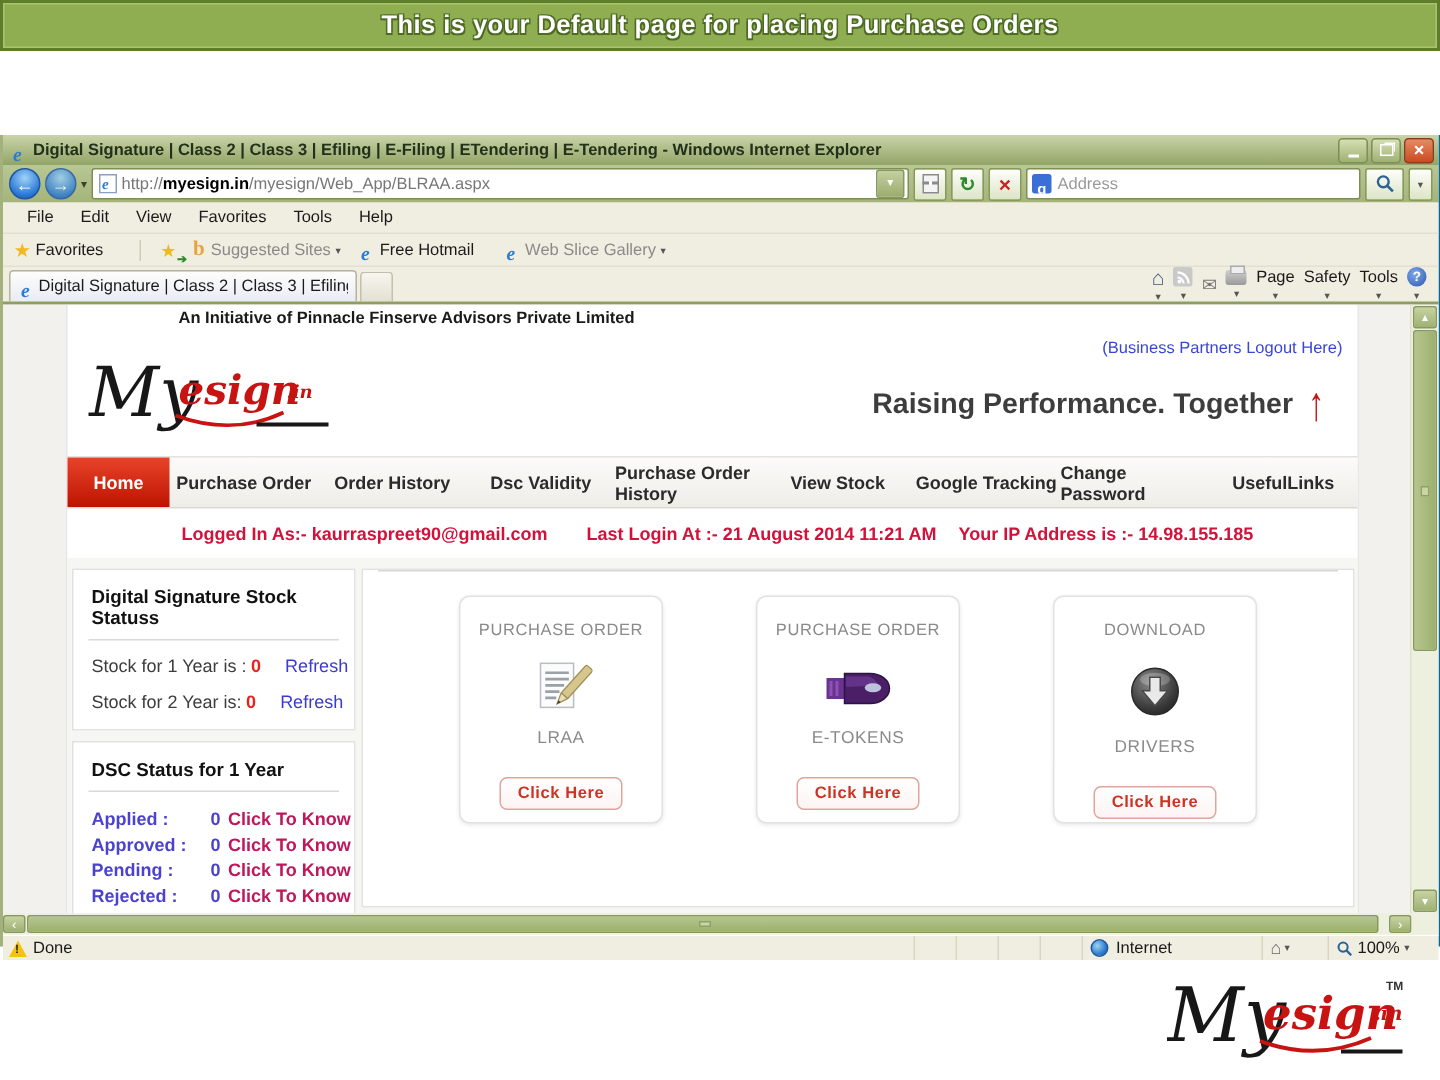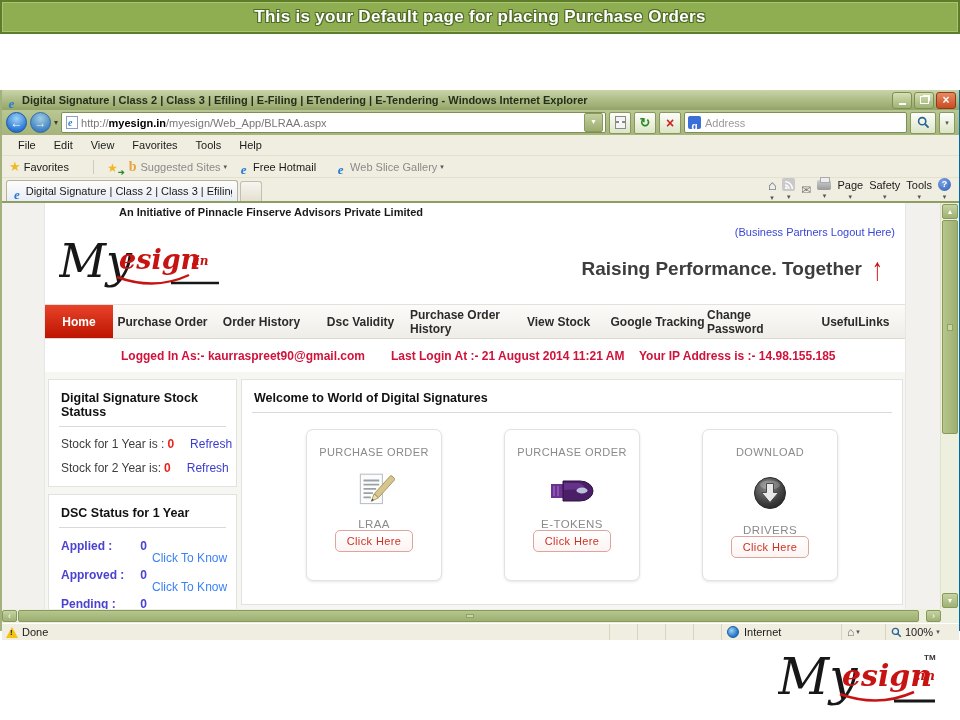--- a/index.html
+++ b/index.html
@@ -125,31 +125,31 @@
   .p-title{font-size:12.5px;font-weight:bold;color:#111;padding:11px 12px 7px 12px;}
   .p-div{height:1px;background:#d9d9d9;margin:0 10px;}
   .stockpanel{left:3px;top:7px;width:189px;height:108px;}
   .stockrow{font-size:12px;color:#3d3d3d;padding:10px 0 0 12px;white-space:nowrap;}
   .stockrow .val{color:#e8231f;font-weight:bold;margin-left:3px;}
   .stockrow .lnk{color:#3b3bd1;margin-left:16px;cursor:pointer;}
   .dscpanel{left:3px;top:122px;width:189px;height:290px;}
   .dscrow{font-size:12px;padding:3px 0 0 12px;white-space:nowrap;display:flex;}
   .dscrow .lbl{color:#4b42cf;font-weight:bold;width:72px;}
   .dscrow .val{color:#4b42cf;font-weight:bold;width:14px;text-align:right;margin-right:5px;}
-  .dscrow .lnk{color:#3b82f6;font-weight:normal;cursor:pointer;margin-top:12px;}
+  .dscrow .lnk{color:#be185d;font-weight:bold;cursor:pointer;}
   .dscpanel .p-div{margin-bottom:8px;}
   .mainpanel{left:196px;top:7px;right:2px;height:227px;height:calc(100% - 11px);}
   .cards{display:flex;justify-content:space-between;padding:16px 64px 0 64px;}
   .card{width:136px;height:152px;background:#fff;border:1px solid #e2e2e0;border-radius:7px;box-shadow:0 1px 3px rgba(0,0,0,.10);
     text-align:center;padding-top:16px;box-sizing:border-box;}
   .card-h{font-size:11px;color:#8a8a8a;letter-spacing:.4px;}
   .card-icon{height:46px;margin:10px 0 4px 0;display:flex;align-items:center;justify-content:center;}
   .card-l{font-size:11.5px;color:#8a8a8a;letter-spacing:.4px;}
-  .clickbtn{display:inline-block;margin-top:0;padding:4px 11px;border:1px solid #dfa49b;border-radius:5px;
-    background:linear-gradient(#fff,#fcf4f3);color:#cc3322;font-size:11px;font-weight:normal;letter-spacing:.4px;cursor:pointer;}
+  .clickbtn{display:inline-block;margin-top:20px;padding:4px 11px;border:1px solid #dfa49b;border-radius:5px;
+    background:linear-gradient(#fff,#fcf4f3);color:#cc3322;font-size:11px;font-weight:bold;letter-spacing:.4px;cursor:pointer;}
   .card:nth-child(3) .card-icon{margin:12px 0 8px 0;}
 
   
   .vscroll{position:absolute;right:0;top:0;width:18px;bottom:0;background:#eef0df;border-left:1px solid #dfe2c9;}
   .sbtn{position:absolute;left:1px;right:1px;height:15px;background:linear-gradient(#c6d3a2,#9fb173);border:1px solid #87995c;border-radius:2px;
     color:#fff;font-size:8px;text-align:center;line-height:14px;box-sizing:border-box;}
   .sbtn.up{top:1px;} .sbtn.up::after{content:"▴";}
   .sbtn.dn{bottom:1px;} .sbtn.dn::after{content:"▾";}
   .vthumb{position:absolute;left:1px;right:1px;top:17px;height:212px;background:linear-gradient(90deg,#b6c68e,#9cb06f);
     border:1px solid #87995c;border-radius:2px;}
@@ -388,21 +388,20 @@
                   <span class="lnk">Click To Know</span>
               </div>
               <div class="dscrow">
                 <span class="lbl">Rejected :</span>
                   <span class="val">0</span>
                   <span class="lnk">Click To Know</span>
               </div>
             </div>
 
             <div class="panel mainpanel">
-              <div class="p-title">Welcome to World of Digital Signatures</div>
               <div class="p-div"></div>
               <div class="cards">
 
                 <div class="card">
                   <div class="card-h">PURCHASE ORDER</div>
                   <div class="card-icon">
                     <svg width="42" height="42" viewBox="0 0 40 40">
                       <rect x="7" y="4" width="21" height="28" fill="#fcfcfc" stroke="#b9bfc4"></rect>
                       <path d="M10 10h15M10 14h15M10 18h12M10 22h9M10 26h7" stroke="#9aa1a8" stroke-width="1.7" fill="none"></path>
                       <g transform="rotate(42 26 20)">

